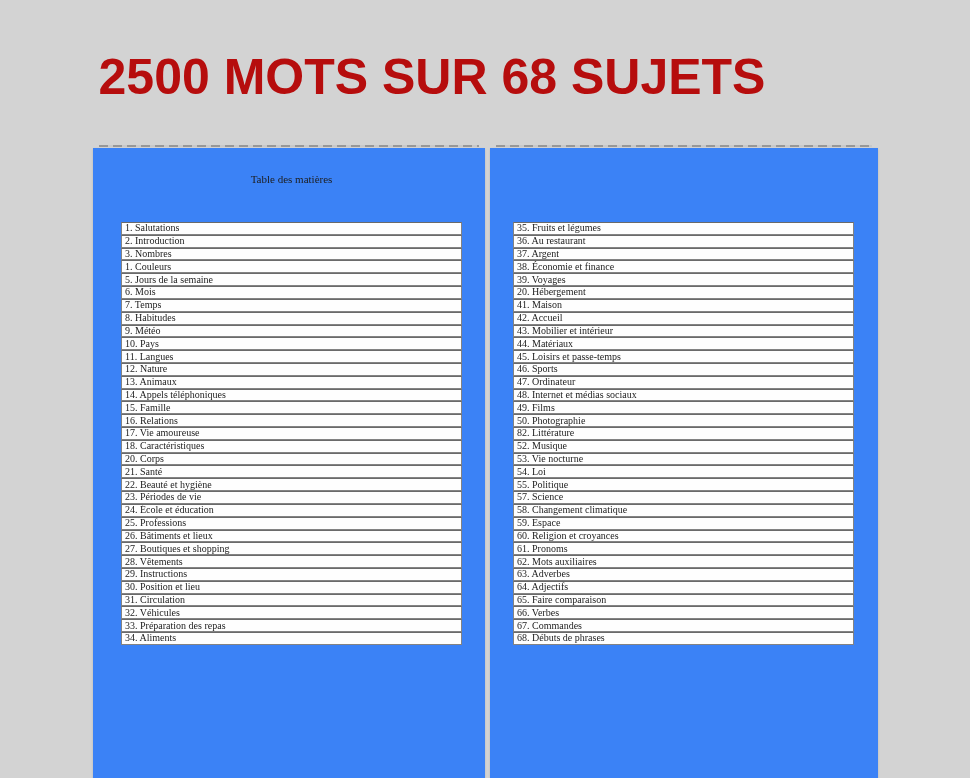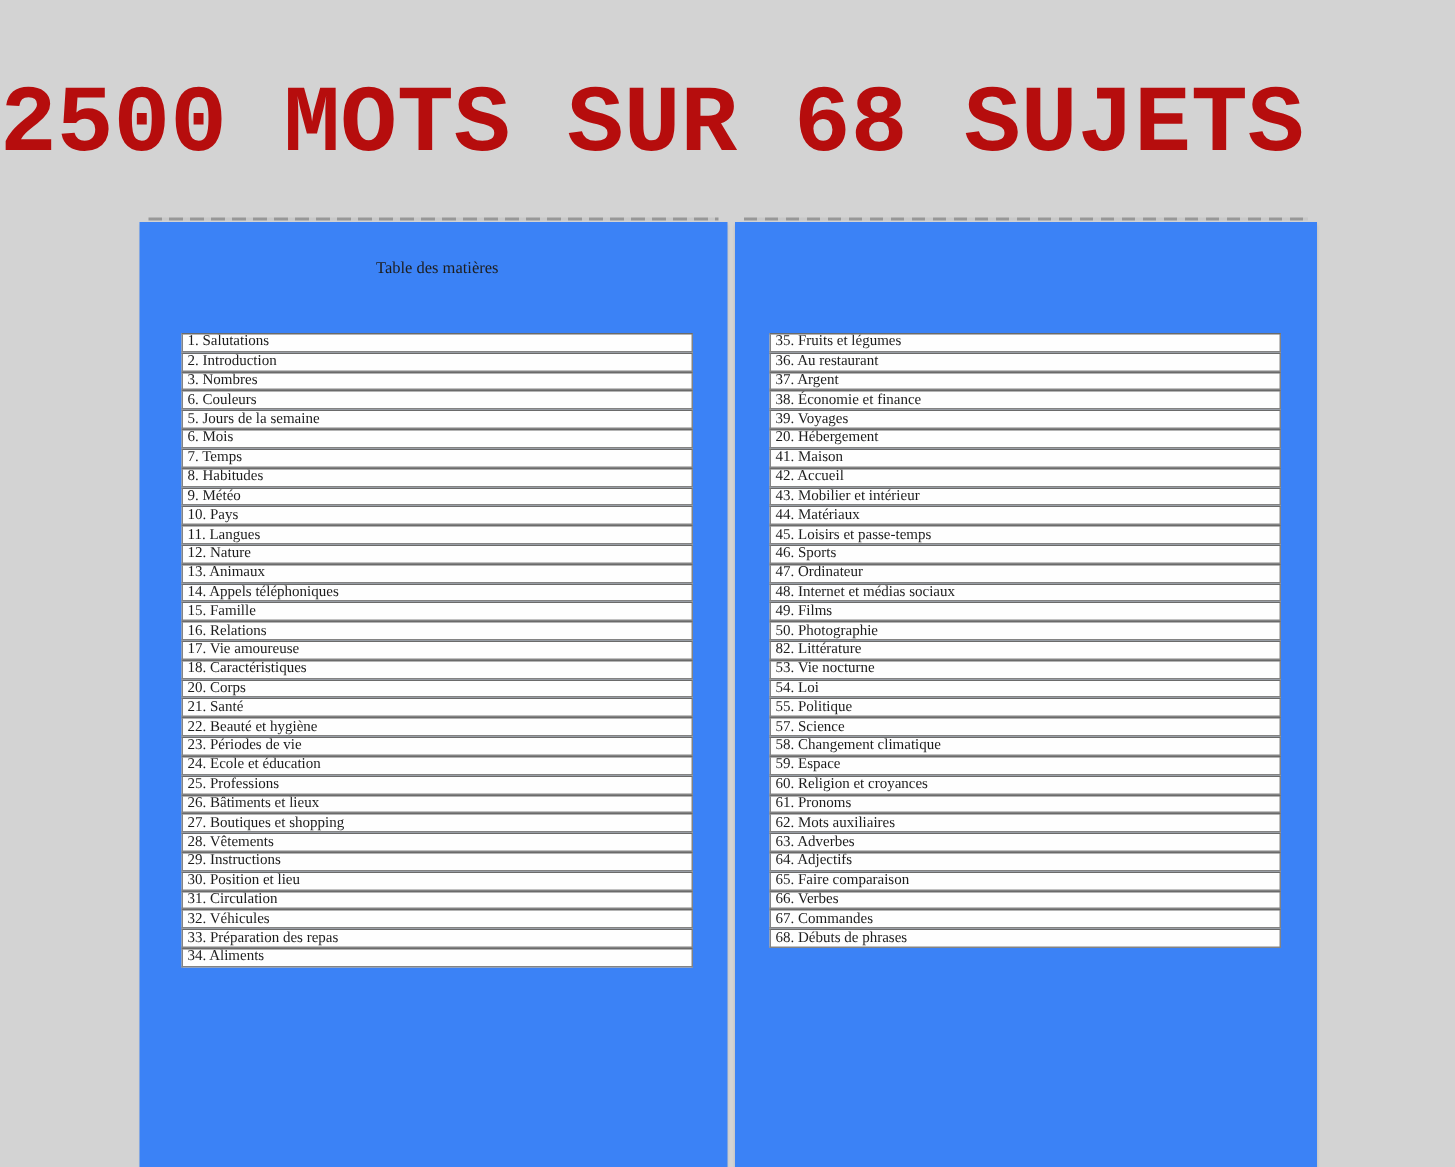--- a/index.html
+++ b/index.html
@@ -9,23 +9,23 @@
     background: #d3d3d3;
     font-family: "Liberation Sans", sans-serif;
     overflow: hidden;
   }
   .title {
     position: absolute;
     top: 48px;
     left: 0;
     width: 864px;
     text-align: center;
-    font-family: Liberation Mono, monospace;
+    font-family: Liberation Sans, sans-serif;
     font-weight: bold;
-    font-size: 63px;
+    font-size: 50px;
     letter-spacing: 0px;
     color: #b60d0d;
     white-space: nowrap;
   }
   .spread {
     position: absolute;
     top: 148px;
     left: 93px;
     display: flex;
     gap: 5px;
@@ -92,21 +92,21 @@
 <div class="title">2500 MOTS SUR 68 SUJETS</div>
 
 <div class="spread">
 
   <div class="page left">
     <div class="toc-heading">Table des matières</div>
     <div class="toc-table">
         <div class="toc-row">1. Salutations</div>
         <div class="toc-row">2. Introduction</div>
         <div class="toc-row">3. Nombres</div>
-        <div class="toc-row">6. Couleurs</div>
+        <div class="toc-row">1. Couleurs</div>
         <div class="toc-row">5. Jours de la semaine</div>
         <div class="toc-row">6. Mois</div>
         <div class="toc-row">7. Temps</div>
         <div class="toc-row">8. Habitudes</div>
         <div class="toc-row">9. Météo</div>
         <div class="toc-row">10. Pays</div>
         <div class="toc-row">11. Langues</div>
         <div class="toc-row">12. Nature</div>
         <div class="toc-row">13. Animaux</div>
         <div class="toc-row">14. Appels téléphoniques</div>
@@ -144,20 +144,21 @@
         <div class="toc-row">42. Accueil</div>
         <div class="toc-row">43. Mobilier et intérieur</div>
         <div class="toc-row">44. Matériaux</div>
         <div class="toc-row">45. Loisirs et passe-temps</div>
         <div class="toc-row">46. Sports</div>
         <div class="toc-row">47. Ordinateur</div>
         <div class="toc-row">48. Internet et médias sociaux</div>
         <div class="toc-row">49. Films</div>
         <div class="toc-row">50. Photographie</div>
         <div class="toc-row">82. Littérature</div>
+        <div class="toc-row">52. Musique</div>
         <div class="toc-row">53. Vie nocturne</div>
         <div class="toc-row">54. Loi</div>
         <div class="toc-row">55. Politique</div>
         <div class="toc-row">57. Science</div>
         <div class="toc-row">58. Changement climatique</div>
         <div class="toc-row">59. Espace</div>
         <div class="toc-row">60. Religion et croyances</div>
         <div class="toc-row">61. Pronoms</div>
         <div class="toc-row">62. Mots auxiliaires</div>
         <div class="toc-row">63. Adverbes</div>

